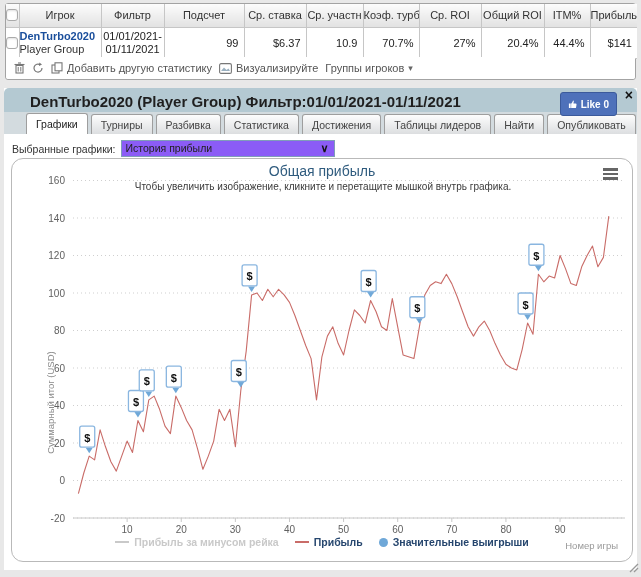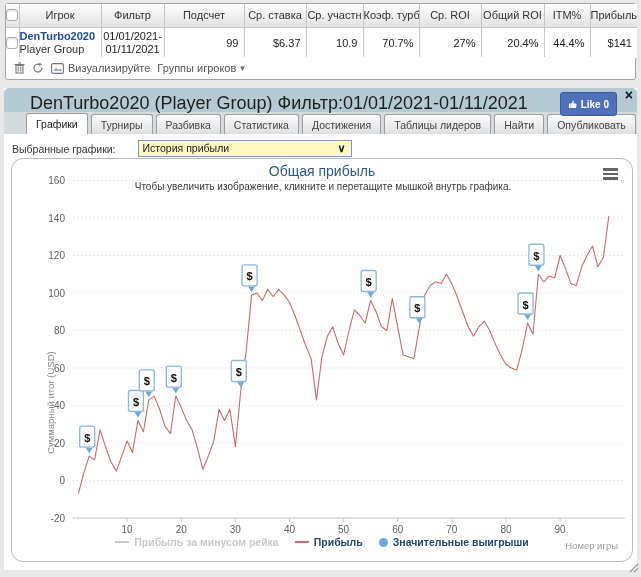--- a/index.html
+++ b/index.html
@@ -28,36 +28,36 @@
   .tools-row { position:absolute; left:0; bottom:0; width:629px; height:22px; display:flex;
                align-items:center; gap:7px; padding-left:8px; font-size:11px; color:#555;
                background:#fff; border-top:none; border-radius:0 0 3px 3px; }
   .tool { display:flex; align-items:center; gap:4px; cursor:default; }
   .tool svg { display:block; }
   .caret { font-size:9px; color:#666; }
 
   
   .main-panel { position:absolute; left:4px; top:88px; width:633px; height:482px; background:#fff; }
   .panel-header { position:relative; height:24px; background:#b4c9d2; border-radius:5px 5px 0 0; }
-  .panel-title { position:absolute; left:10px; top:5px; font-size:18px; font-weight:normal; color:#1f1f1f;padding-left:16px; }
+  .panel-title { position:absolute; left:10px; top:5px; font-size:15px; font-weight:bold; color:#1f1f1f;padding-left:16px; }
   .fb-like { position:absolute; right:20px; top:4px; height:24px; background:#4e71ba;
              border:1px solid #3b5a9b; border-radius:3px; color:#fff; font-size:10px; font-weight:bold;
              display:flex; align-items:center; gap:4px; padding:0 7px; }
   .close-x { position:absolute; right:4px; top:0px; font-size:14px; font-weight:bold; color:#111; line-height:14px; }
 
   .tabbar { height:22px; background:#d3dbdf; display:flex; align-items:flex-end; padding-left:22px; gap:3px; }
   .tab { font-size:10.5px; color:#444; background:linear-gradient(#fdfdfd,#dcdee0);
          border:1px solid #9e9e9e; border-bottom:none; border-radius:3px 3px 0 0;
          padding:4px 9px 3px; white-space:nowrap; }
   .tab.active { background:#fff; color:#222; padding-bottom:4px; }
 
   .content { position:absolute; left:0; top:46px; width:633px; height:436px; background:#fff; }
   .select-row { position:absolute; left:8px; top:6px; display:flex; align-items:center; font-size:10.5px; color:#333; }
-  .select-box { position:relative; margin-left:22px; width:214px; height:17px; border:1px solid #7f9db9;
-                background:#fef9c3; font-size:10.5px; color:#222; line-height:15px; padding-left:4px; }
+  .select-box { position:relative; margin-left:5px; width:214px; height:17px; border:1px solid #7f9db9;
+                background:#8b5cf6; font-size:10.5px; color:#222; line-height:15px; padding-left:4px; }
   .select-arrow { position:absolute; right:5px; top:0px; font-size:11px; font-weight:bold; color:#111; }
 
   
   .chart-box { position:absolute; left:7px; top:24px; width:622px; height:404px; background:#fff;
                border:1px solid #b9b9b9; border-radius:12px; }
   .chart-title { position:absolute; left:0; right:0; top:4px; text-align:center; font-size:14px; color:#2f5b7e; }
   .chart-subtitle { position:absolute; left:2px; right:0; top:22px; text-align:center; font-size:10px; color:#3a3a3a; }
   .chart-menu { position:absolute; right:14px; top:9px; width:15px; }
   .chart-menu div { height:2.5px; background:#666; margin-bottom:2px; }
   .chart-svg { position:absolute; left:0; top:0; }
@@ -146,20 +146,27 @@
           <line x1="6.8" y1="5" x2="6.8" y2="9.5" stroke="#777" stroke-width="1"></line>
         </svg>
       </span>
       <span class="tool">
         <svg width="12" height="12" viewBox="0 0 12 12">
           <path d="M10 6 A4 4 0 1 1 8.2 2.7" fill="none" stroke="#777" stroke-width="1.2"></path>
           <path d="M7.3 0.6 L10 2.4 L7 3.9 Z" fill="#777"></path>
         </svg>
       </span>
       <span class="tool">
+        <svg width="12" height="12" viewBox="0 0 12 12">
+          <rect x="1" y="3" width="7" height="8" fill="#fff" stroke="#777" stroke-width="1.1"></rect>
+          <rect x="4" y="0.8" width="7" height="8" fill="#fff" stroke="#777" stroke-width="1.1"></rect>
+        </svg>
+        <span>Добавить другую статистику</span>
+      </span>
+      <span class="tool">
         <svg width="13" height="11" viewBox="0 0 13 11">
           <rect x="0.6" y="0.6" width="11.8" height="9.8" rx="1.5" fill="#fff" stroke="#777" stroke-width="1.1"></rect>
           <path d="M2 8 L5 4.5 L7.5 7 L9.5 5.5 L11 8 Z" fill="#9ab0c0"></path>
         </svg>
         <span>Визуализируйте</span>
       </span>
       <span class="tool">
         <span>Группы игроков</span>
         <span class="caret">▾</span>
       </span>

